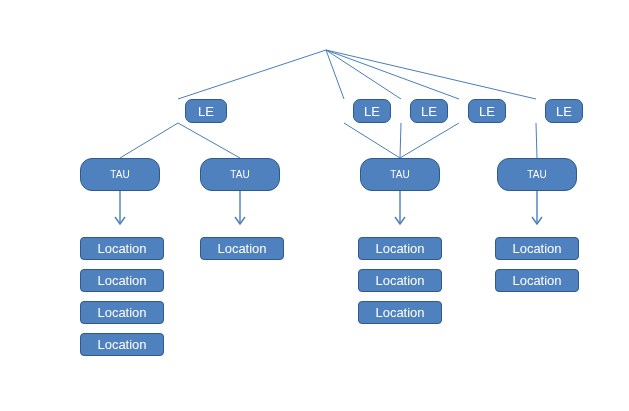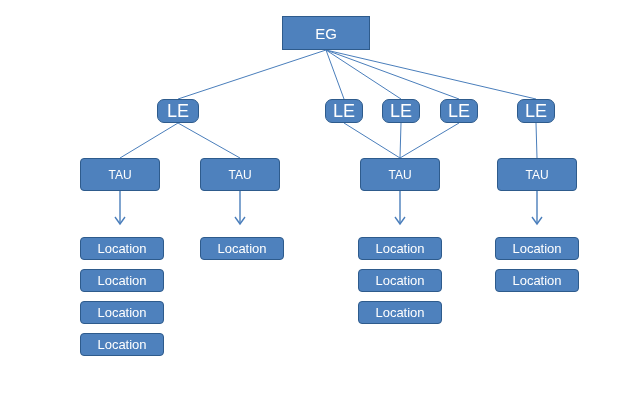--- a/index.html
+++ b/index.html
@@ -41,25 +41,26 @@
     text-align: center;
     line-height: 1;
     white-space: nowrap;
   }
   .node-eg {
     border-radius: 0;
     font-size: 15px;
   }
   .node-le {
     border-radius: 7px;
-    font-size: 18px;
+    font-size: 13px;
+    margin-left: 28px;
   }
   .node-tau {
-    border-radius: 4px;
-    font-size: 12px;
+    border-radius: 12px;
+    font-size: 10px;
   }
   .node-location {
     border-radius: 4px;
     font-size: 13px;
   }
 </style>
 </head>
 <body>
 
 <div id="canvas">
@@ -85,21 +86,20 @@
       </g>
       <g>
         <line x1="400" y1="191" x2="400" y2="224" stroke="#4a7ebb" stroke-width="1.4"></line>
         <path d="M395,217 L400,224 L405,217" fill="none" stroke="#4a7ebb" stroke-width="1.4"></path>
       </g>
       <g>
         <line x1="537" y1="191" x2="537" y2="224" stroke="#4a7ebb" stroke-width="1.4"></line>
         <path d="M532,217 L537,224 L542,217" fill="none" stroke="#4a7ebb" stroke-width="1.4"></path>
       </g>
     </svg>
-<div class="node node-eg" style="left: 282px; top: 16px; width: 88px; height: 34px;">EG</div>
     <div class="node node-le" style="left: 157px; top: 99px; width: 42px; height: 24px;">LE</div>
     <div class="node node-le" style="left: 325px; top: 99px; width: 38px; height: 24px;">LE</div>
     <div class="node node-le" style="left: 382px; top: 99px; width: 38px; height: 24px;">LE</div>
     <div class="node node-le" style="left: 440px; top: 99px; width: 38px; height: 24px;">LE</div>
     <div class="node node-le" style="left: 517px; top: 99px; width: 38px; height: 24px;">LE</div>
     <div class="node node-tau" style="left: 80px; top: 158px; width: 80px; height: 33px;">TAU</div>
     <div class="node node-tau" style="left: 200px; top: 158px; width: 80px; height: 33px;">TAU</div>
     <div class="node node-tau" style="left: 360px; top: 158px; width: 80px; height: 33px;">TAU</div>
     <div class="node node-tau" style="left: 497px; top: 158px; width: 80px; height: 33px;">TAU</div>
     <div class="node node-location" style="left: 80px; top: 237px; width: 84px; height: 23px;">Location</div>

